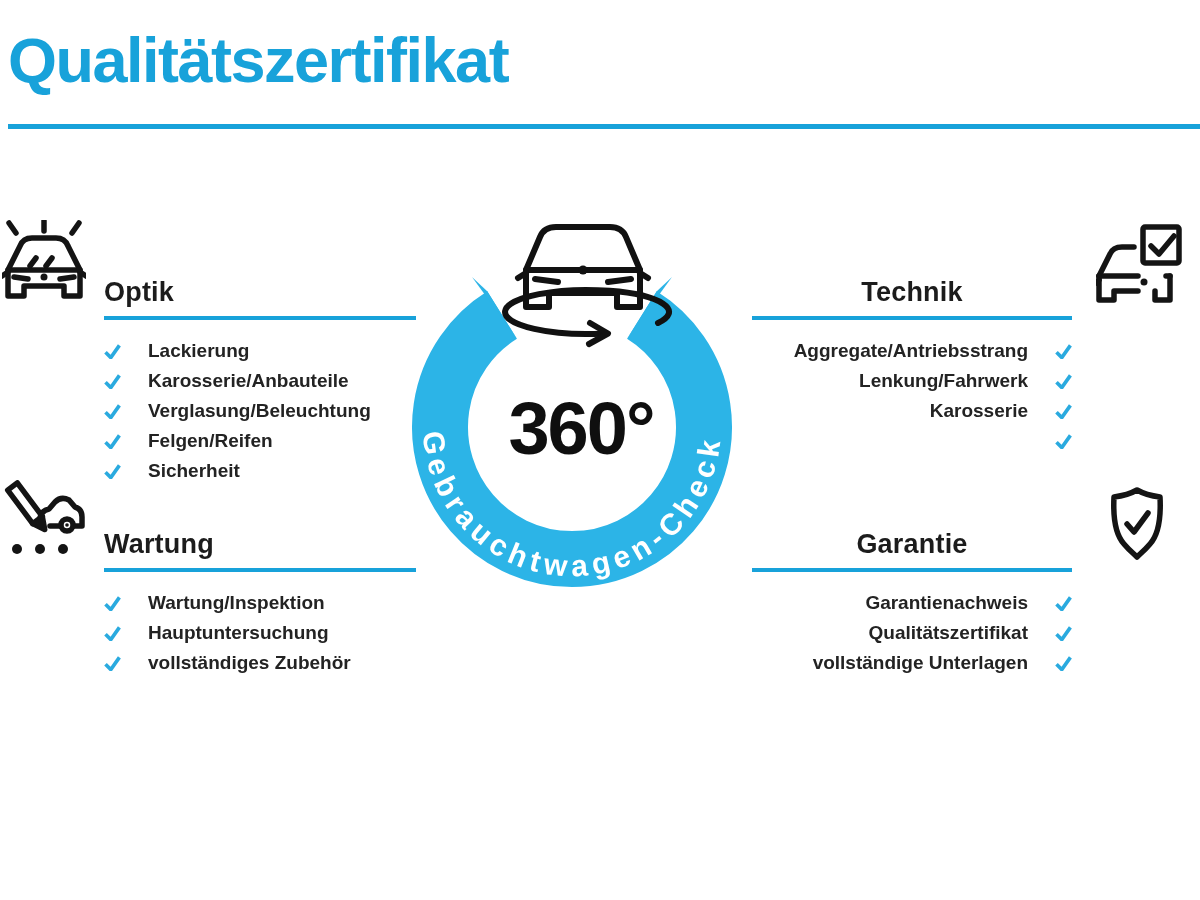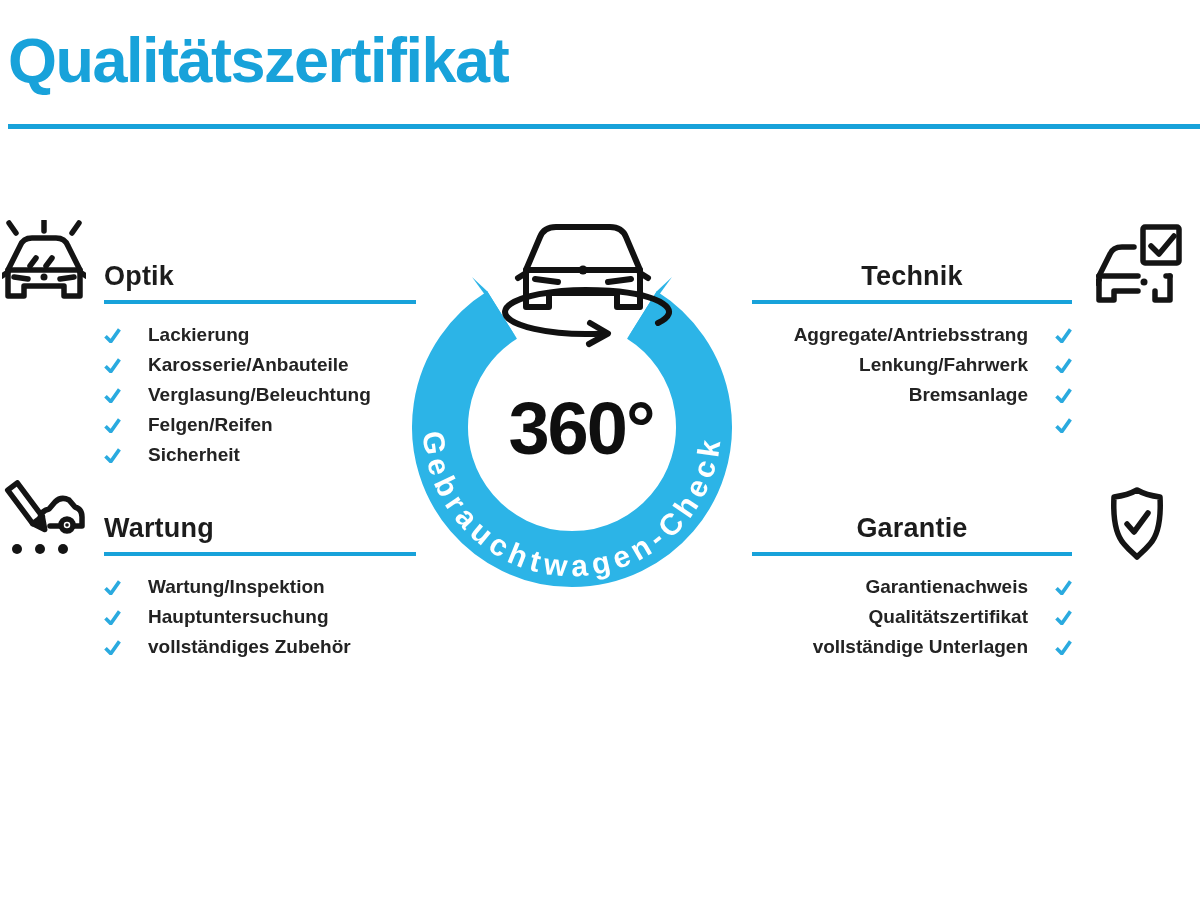--- a/index.html
+++ b/index.html
@@ -8,21 +8,21 @@
     --navy:#16305f;
     --ink:#1c1c1c;
     --check:#2aaadf;
   }
   html,body{margin:0;padding:0;background:#fff;}
   .canvas{position:relative;width:1200px;height:740px;background:#fff;overflow:hidden;
           font-family:"Liberation Sans", sans-serif;}
   .title{position:absolute;left:8px;top:26px;margin:0;font-size:63px;line-height:68px;
          font-weight:700;color:var(--accent);letter-spacing:-1.5px;}
   .top-rule{position:absolute;left:8px;right:0;top:124px;height:5px;background:var(--accent);}
-  .section{position:absolute;}
+  .section{position:absolute;margin-top:16px;}
   .section h2{margin:0;font-size:27px;line-height:32px;font-weight:700;color:var(--ink);letter-spacing:0.2px;}
   .section .underline{height:4px;background:var(--accent);margin-top:8px;}
   .rows{margin-top:16px;}
   .row{height:30px;display:flex;align-items:center;gap:27px;font-size:19px;font-weight:600;color:#232323;}
   .section.right h2{text-align:center;}
   .section.right .row{justify-content:flex-end;align-items:center;}
   .check{width:17px;height:15px;flex:0 0 auto;}
   .check path{stroke:var(--check);stroke-width:3.6;fill:none;stroke-linecap:butt;}
   .picon{position:absolute;}
   .picon .st{stroke:#141414;stroke-width:5.5;fill:none;stroke-linecap:round;stroke-linejoin:round;}
@@ -145,21 +145,21 @@
             <path d="M1.5,8.2 L6.8,13.6 L15.4,1.4"></path>
           </svg>
       </div>
       <div class="row">
         <span>Lenkung/Fahrwerk</span>
         <svg class="check" viewBox="0 0 17 15">
             <path d="M1.5,8.2 L6.8,13.6 L15.4,1.4"></path>
           </svg>
       </div>
       <div class="row">
-        <span>Bremsanlage</span>
+        <span>Karosserie</span>
         <svg class="check" viewBox="0 0 17 15">
             <path d="M1.5,8.2 L6.8,13.6 L15.4,1.4"></path>
           </svg>
       </div>
       <div class="row">
         <svg class="check" viewBox="0 0 17 15">
             <path d="M1.5,8.2 L6.8,13.6 L15.4,1.4"></path>
           </svg>
       </div>
     </div>

